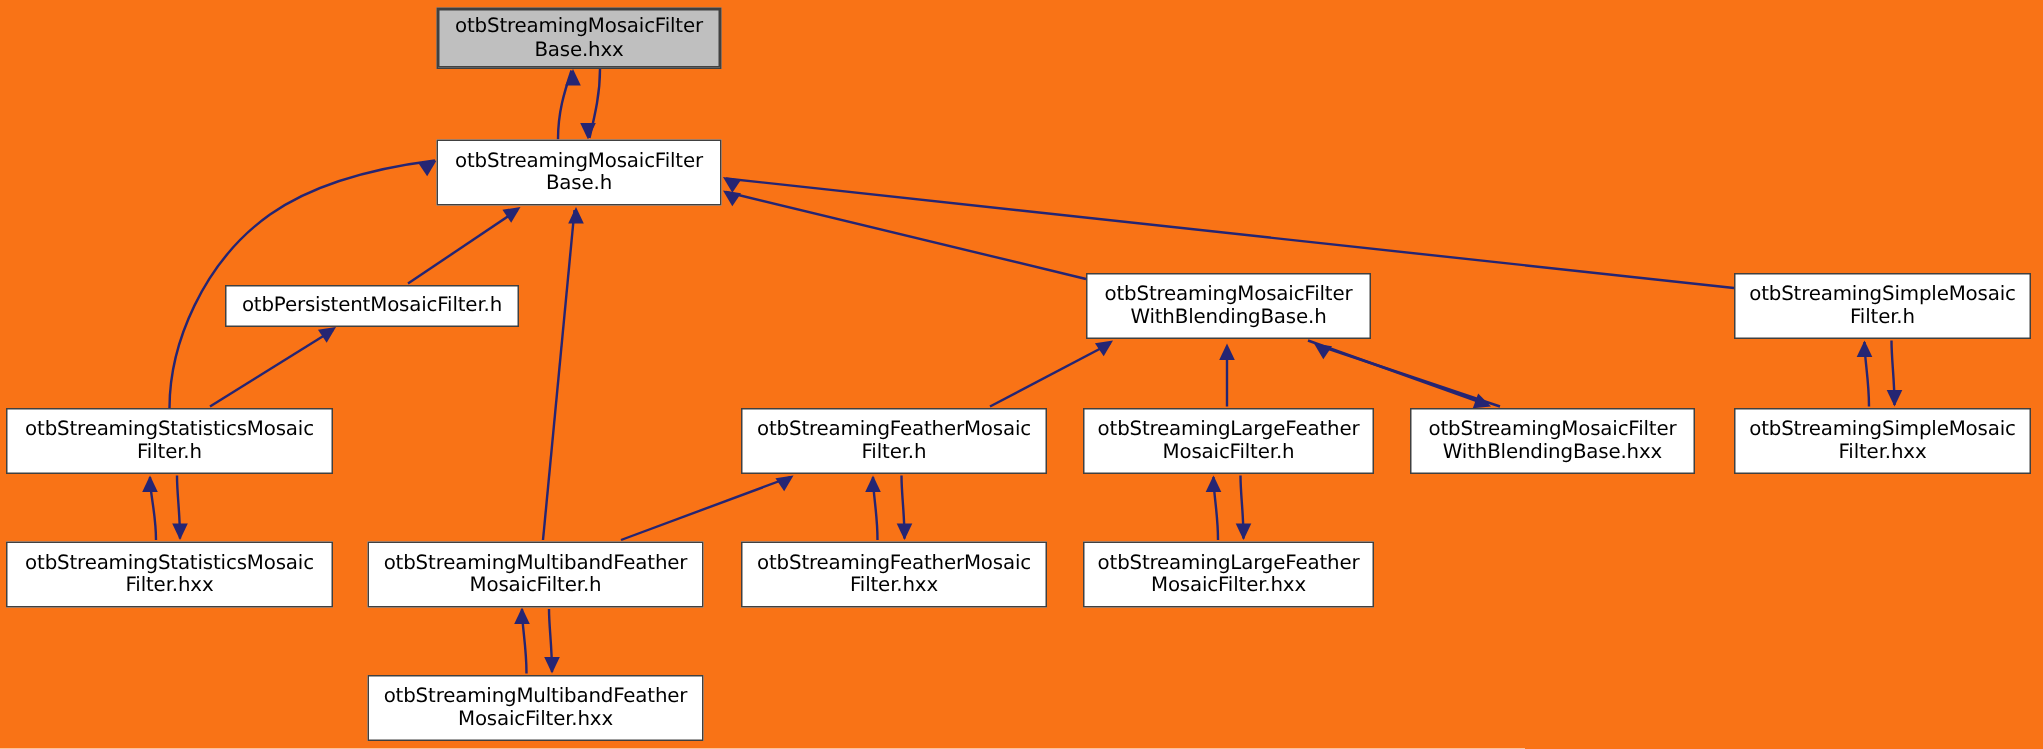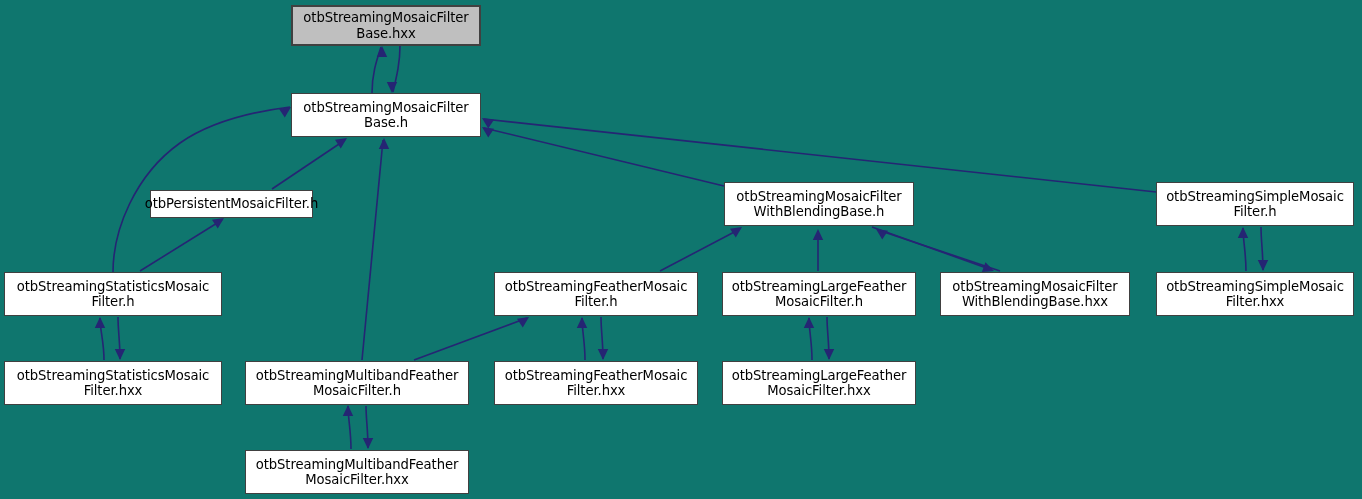--- a/index.html
+++ b/index.html
@@ -1,21 +1,21 @@
 <!DOCTYPE html>
 <html><head>
 <meta charset="utf-8">
 <title>Include dependency graph</title>
 <style>
   html,body{margin:0;padding:0;background:#ffffff;}
   #graph{
     position:relative;
     width:1362px;
     height:499px;
-    background:#0f766e;
+    background:#f97316;
     font-family:"DejaVu Sans","Liberation Sans",sans-serif;
     overflow:hidden;
   }
   #edges{position:absolute;left:0;top:0;width:1362px;height:499px;}
   .node{
     position:absolute;
     box-sizing:border-box;
     border:1px solid #404040;
     background:#ffffff;
     color:#000000;
@@ -132,21 +132,21 @@
       <g>
         <path d="M 414 360 L 527 318" stroke="#252573" stroke-width="1.6" fill="none"></path>
         <polygon points="529.00,317.00 516.97,318.84 522.79,327.46" fill="#252573"></polygon>
       </g>
     </svg>
   <div id="nodes-layer">
       <div class="node highlight" style="left: 291px; top: 5px; width: 190px; height: 41px;"><span class="lbl">otbStreamingMosaicFilter
 Base.hxx</span></div>
       <div class="node" style="left: 291px; top: 93px; width: 190px; height: 44px;"><span class="lbl">otbStreamingMosaicFilter
 Base.h</span></div>
-      <div class="node" style="left: 150px; top: 190px; width: 163px; height: 28px;"><span class="lbl">otbPersistentMosaicFilter.h</span></div>
+      <div class="node" style="left: 150px; top: 190px; width: 196px; height: 28px;"><span class="lbl">otbPersistentMosaicFilter.h</span></div>
       <div class="node" style="left: 724px; top: 182px; width: 190px; height: 44px;"><span class="lbl">otbStreamingMosaicFilter
 WithBlendingBase.h</span></div>
       <div class="node" style="left: 1156px; top: 182px; width: 198px; height: 44px;"><span class="lbl">otbStreamingSimpleMosaic
 Filter.h</span></div>
       <div class="node" style="left: 4px; top: 272px; width: 218px; height: 44px;"><span class="lbl">otbStreamingStatisticsMosaic
 Filter.h</span></div>
       <div class="node" style="left: 494px; top: 272px; width: 204px; height: 44px;"><span class="lbl">otbStreamingFeatherMosaic
 Filter.h</span></div>
       <div class="node" style="left: 722px; top: 272px; width: 194px; height: 44px;"><span class="lbl">otbStreamingLargeFeather
 MosaicFilter.h</span></div>

